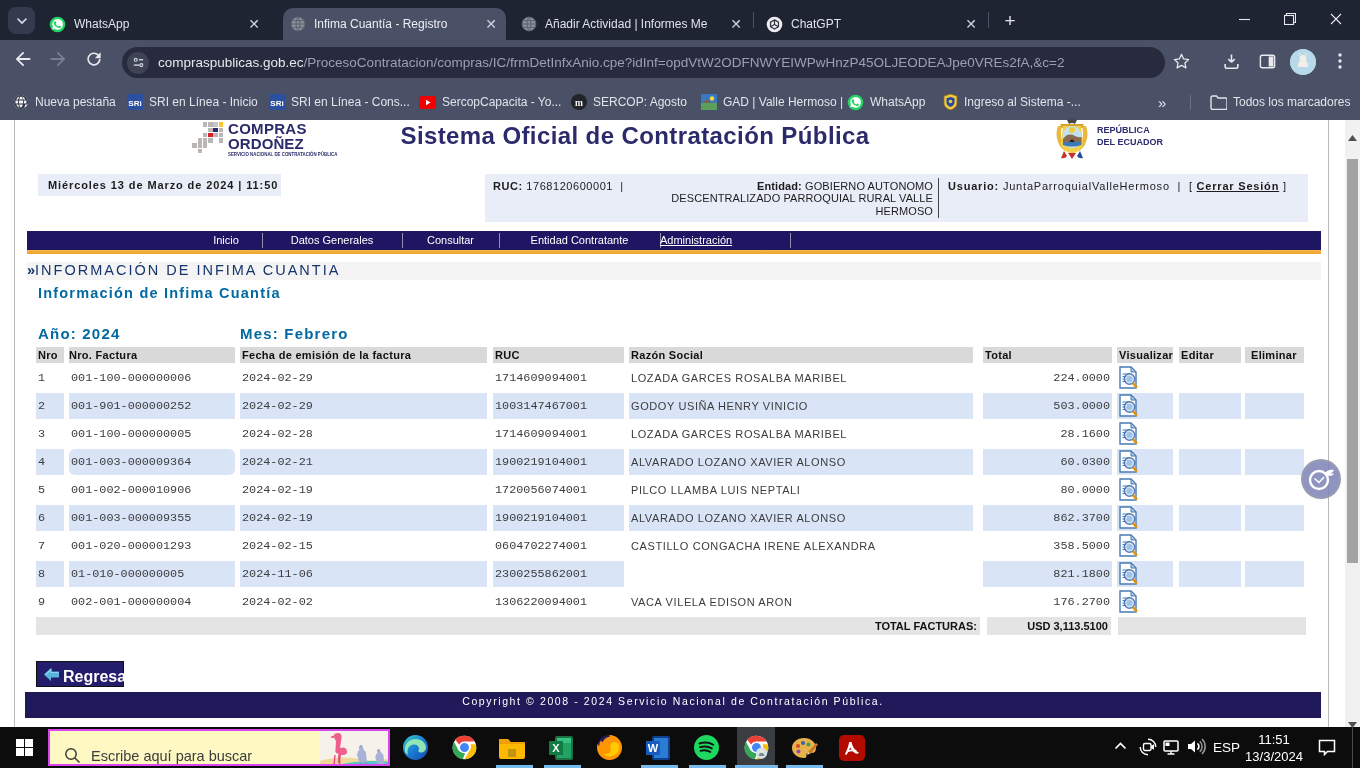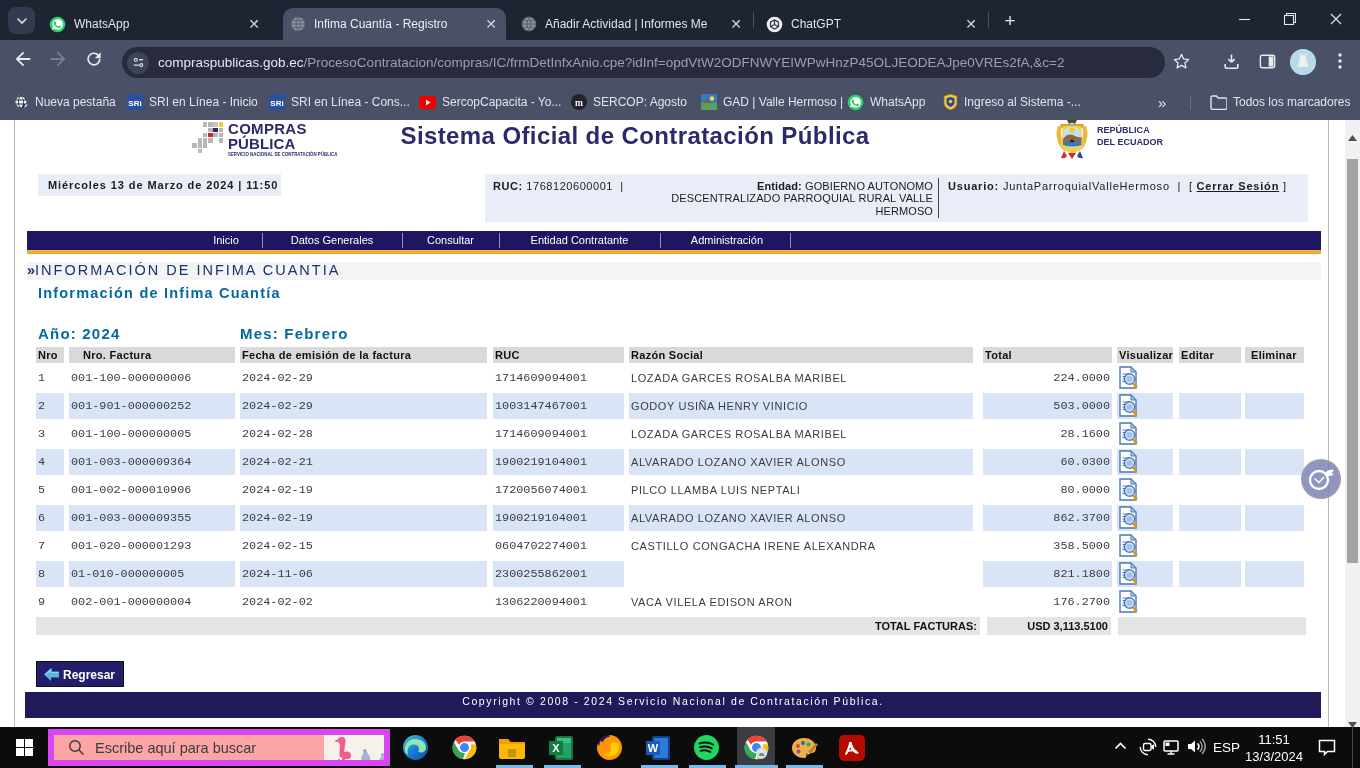--- a/index.html
+++ b/index.html
@@ -251,21 +251,21 @@
         <div class="logosq" style="left:202.8px;top:18.1px;background:#b9b6b3;"></div>
         <div class="logosq" style="left:208.1px;top:18.1px;background:#b9b6b3;"></div>
         <div class="logosq" style="left:218.7px;top:18.1px;background:#b9b6b3;"></div>
         <div class="logosq" style="left:192.2px;top:23.4px;background:#b9b6b3;"></div>
         <div class="logosq" style="left:197.5px;top:23.4px;background:#b9b6b3;"></div>
         <div class="logosq" style="left:202.8px;top:23.4px;background:#b9b6b3;"></div>
         <div class="logosq" style="left:197.5px;top:28.7px;background:#b9b6b3;"></div>
       </div>
   <div id="logotxt">
         <div style="font-size:15px;letter-spacing:.3px;">COMPRAS</div>
-        <div style="font-size:15px;letter-spacing:.1px;">PÚBLICA</div>
+        <div style="font-size:15px;letter-spacing:.1px;">ORDOÑEZ</div>
         <div style="font-size:6.5px;margin-top:1px;white-space:nowrap;transform:scaleX(.675) scaleY(.8);transform-origin:0 0;">SERVICIO NACIONAL DE CONTRATACIÓN PÚBLICA</div>
       </div>
   <div id="ptitle">Sistema Oficial de Contratación Pública</div>
   <div id="crest">
     <svg width="38" height="42" viewBox="0 0 38 42">
       <path d="M5 8 Q2 16 5 24 Q7 30 12 33 L14 29 Q9 25 8 18 Q8 12 9 8z" fill="#e8b93c"></path>
       <path d="M33 8 Q36 16 33 24 Q31 30 26 33 L24 29 Q29 25 30 18 Q30 12 29 8z" fill="#e8b93c"></path>
       <path d="M7 6h24l-2 4H9z" fill="#d8a32c"></path>
       <path d="M10 8 L8 26 Q8 32 19 36 Q30 32 30 26 L28 8z" fill="#f3cf4e"></path>
       <ellipse cx="19" cy="19" rx="9.5" ry="11" fill="#bfe3f2"></ellipse>
@@ -291,35 +291,35 @@
 
   <div id="navbar">
     <div class="navitem" style="left:163px;width:72px;text-align:center;">Inicio</div>
     <div class="navsep" style="left:235px;"></div>
     <div class="navitem" style="left:235px;width:140px;text-align:center;">Datos Generales</div>
     <div class="navsep" style="left:375px;"></div>
     <div class="navitem" style="left:375px;width:97px;text-align:center;">Consultar</div>
     <div class="navsep" style="left:472px;"></div>
     <div class="navitem" style="left:472px;width:161px;text-align:center;">Entidad Contratante</div>
     <div class="navsep" style="left:633px;"></div>
-    <div class="navitem" style="left:606px;width:130px;text-align:right;">Administración</div>
+    <div class="navitem" style="left:633px;width:130px;text-align:left;text-decoration:underline;">Administración</div>
     <div class="navsep" style="left:763px;"></div>
   </div>
   <div id="navyellow"></div>
 
   <div id="bigcrumb"></div>
   <div class="abs" style="left:27px;top:142px;font-size:14.5px;color:#16356e;"><span style="font-weight:bold;">»</span><span style="letter-spacing:2px;">INFORMACIÓN DE INFIMA CUANTIA</span></div>
   <div class="abs teal" style="left:38px;top:165px;font-size:14.5px;letter-spacing:1.2px;">Información de Infima Cuantía</div>
   <div class="abs teal" style="left:38px;top:205px;font-size:15px;letter-spacing:1.2px;">Año: 2024</div>
   <div class="abs teal" style="left:240px;top:205px;font-size:15px;letter-spacing:1.2px;">Mes: Febrero</div>
 
   <div id="tablewrap">
         <div class="trow" style="top:227px;height:16px;">
 <div class="tcell hcell" style="left:36px;width:28px;line-height:16px;padding-left:2px;white-space:nowrap;">Nro</div>
-<div class="tcell hcell" style="left:69px;width:166px;line-height:16px;padding-left:14px;white-space:nowrap;">Nro. Factura</div>
+<div class="tcell hcell" style="left:69px;width:166px;line-height:16px;padding-left:0;white-space:nowrap;">Nro. Factura</div>
 <div class="tcell hcell" style="left:240px;width:247px;line-height:16px;padding-left:2px;white-space:nowrap;">Fecha de emisión de la factura</div>
 <div class="tcell hcell" style="left:493px;width:131px;line-height:16px;padding-left:2px;white-space:nowrap;">RUC</div>
 <div class="tcell hcell" style="left:629px;width:344px;line-height:16px;padding-left:2px;white-space:nowrap;">Razón Social</div>
 <div class="tcell hcell" style="left:983px;width:129px;line-height:16px;padding-left:2px;white-space:nowrap;">Total</div>
 <div class="tcell hcell" style="left:1117px;width:56px;line-height:16px;padding-left:2px;white-space:nowrap;">Visualizar</div>
 <div class="tcell hcell" style="left:1179px;width:62px;line-height:16px;padding-left:2px;white-space:nowrap;">Editar</div>
 <div class="tcell hcell" style="left:1245px;width:59px;line-height:16px;padding-left:6px;white-space:nowrap;">Eliminar</div>
 </div>
 <div class="trow" style="top:245px;height:26px;">
 <div class="tcell mono" style="left:36px;width:28px;line-height:26px;padding-left:2px;white-space:nowrap;">1</div>
@@ -376,21 +376,21 @@
                 <circle cx="10.5" cy="13" r="5.2" fill="#cfe2f5" opacity=".85" stroke="#3a66a8" stroke-width="1.4"></circle>
                 <circle cx="10.5" cy="13" r="3" fill="#9ec2e8"></circle>
                 <path d="M14.2 17.2l3.6 4.4" stroke="#e8920a" stroke-width="2.6"></path>
               </svg></div>
           </div>
 <div class="tcell" style="left:1179px;width:62px;"></div>
 <div class="tcell" style="left:1245px;width:59px;"></div>
 </div>
 <div class="trow" style="top:329px;height:26px;">
 <div class="tcell bluecell mono" style="left:36px;width:28px;line-height:26px;padding-left:2px;white-space:nowrap;">4</div>
-<div class="tcell bluecell mono" style="left:69px;width:166px;line-height:26px;padding-left:2px;white-space:nowrap;">001-003-000009364</div>
+<div class="tcell bluecell mono" style="left:69px;width:166px;line-height:26px;padding-left:2px;white-space:nowrap;border-radius:6px;">001-003-000009364</div>
 <div class="tcell bluecell mono" style="left:240px;width:247px;line-height:26px;padding-left:2px;white-space:nowrap;">2024-02-21</div>
 <div class="tcell bluecell mono" style="left:493px;width:131px;line-height:26px;padding-left:2px;white-space:nowrap;">1900219104001</div>
 <div class="tcell bluecell" style="left:629px;width:344px;line-height:26px;padding-left:2px;white-space:nowrap;letter-spacing:.6px;">ALVARADO LOZANO XAVIER ALONSO</div>
 <div class="tcell bluecell mono" style="left:983px;width:129px;line-height:26px;text-align:right;padding-right:2px;">60.0300</div>
 <div class="tcell bluecell" style="left:1117px;width:56px;">
             <div style="position:absolute;left:2px;top:1px;"><svg width="20" height="24" viewBox="0 0 20 24">
                 <path d="M1 1h11l5 5v16H1z" fill="#fff" stroke="#4a7ab5" stroke-width="1.4"></path>
                 <path d="M12 1l5 5h-5z" fill="#aac4e2" stroke="#4a7ab5" stroke-width="1"></path>
                 <path d="M3.5 8h7M3.5 10.5h6M3.5 13h7M3.5 15.5h5" stroke="#4a7ab5" stroke-width="1"></path>
                 <circle cx="10.5" cy="13" r="5.2" fill="#cfe2f5" opacity=".85" stroke="#3a66a8" stroke-width="1.4"></circle>
@@ -503,21 +503,21 @@
 <div class="trow" style="top:497px;height:18px;">
 <div class="tcell graycell" style="left:36px;width:944px;line-height:18px;text-align:right;font-weight:bold;color:#111;font-size:11px;">TOTAL FACTURAS:&nbsp;</div>
 <div class="tcell graycell" style="left:987px;width:124px;line-height:18px;text-align:right;font-weight:bold;color:#111;font-size:11px;">USD 3,113.5100&nbsp;</div>
 <div class="tcell graycell" style="left:1118px;width:188px;"></div>
 </div>
 <div class="abs" style="left:36px;top:541px;width:88px;height:26px;background:#241d6b;border:1px solid #111;">
 <svg style="position:absolute;left:7px;top:6px;" width="15" height="13" viewBox="0 0 15 13">
             <path d="M0 6.5L7 0v3.5h8v6H7V13z" fill="#5ab4dc"></path>
             <path d="M1.5 6.5L7 1.5v3h7.5" fill="none" stroke="#8ed4ee" stroke-width="1.2"></path>
           </svg>
-<span style="position:absolute;left:26px;top:6px;color:#fff;font-weight:bold;font-size:12px;">Regresar</span>
+<span style="position:absolute;left:26px;top:6px;color:#fff;font-weight:bold;font-size:16px;">Regresar</span>
         </div>
 <div class="abs" style="left:25px;top:572px;width:1296px;height:26px;background:#201a5a;color:#fff;font-size:10.5px;text-align:center;line-height:19px;letter-spacing:1.6px;">Copyright © 2008 - 2024 Servicio Nacional de Contratación Pública.</div>
       </div>
 </div>
 
 <div class="abs" style="left:1345px;top:120px;width:15px;height:607px;background:#f1f1f1;">
   <div class="abs" style="left:3px;top:7px;"><svg width="9" height="6" viewBox="0 0 9 6">
           <path d="M4.5 0L9 6H0z" fill="#505050"></path>
         </svg></div>
   <div class="abs" style="left:2px;top:39px;width:11px;height:404px;background:#a3a3a3;"></div>
@@ -536,21 +536,21 @@
 
 <div id="taskbar">
   <div class="tbico" style="left:0;">
         <svg width="17" height="17" viewBox="0 0 17 17">
           <rect x="0" y="0" width="8" height="8" fill="#fff"></rect>
           <rect x="9" y="0" width="8" height="8" fill="#fff"></rect>
           <rect x="0" y="9" width="8" height="8" fill="#fff"></rect>
           <rect x="9" y="9" width="8" height="8" fill="#fff"></rect>
         </svg>
       </div>
-  <div class="abs" style="left:48px;top:2px;width:342px;height:37px;background:#fca5a5;border:6px solid #d946ef;display:flex;align-items:center;overflow:hidden;">
+  <div class="abs" style="left:48px;top:2px;width:342px;height:37px;background:#fef9c3;border:2px solid #d946ef;display:flex;align-items:flex-end;overflow:hidden;">
     <svg style="margin-left:14px;" width="17" height="17" viewBox="0 0 17 17">
           <circle cx="7" cy="7" r="5.2" fill="none" stroke="#3c3c3c" stroke-width="1.5"></circle>
           <path d="M11 11l4.5 4.5" stroke="#3c3c3c" stroke-width="1.5"></path>
         </svg>
     <span style="margin-left:10px;font-size:14.5px;color:#3c3c3c;">Escribe aquí para buscar</span>
     <svg style="position:absolute;left:270px;top:0;" width="72" height="37" viewBox="0 0 72 37">
           <rect width="72" height="37" fill="#f6f2ea"></rect>
           <path d="M0 30 Q18 24 40 28 T72 26 V37 H0z" fill="#f0d898"></path>
           <path d="M22 33 Q45 28 72 31 V37 H22z" fill="#52c8c8"></path>
           <path d="M16 10 q-5-8 2-8 q4 0 3.5 5 l-1.5 10 q6-2 7 3 q.5 4-4 4 l-2 0 l-1 8 h-2.5 l1-9 q-4-1-3-5z" fill="#ee5f8e"></path>

